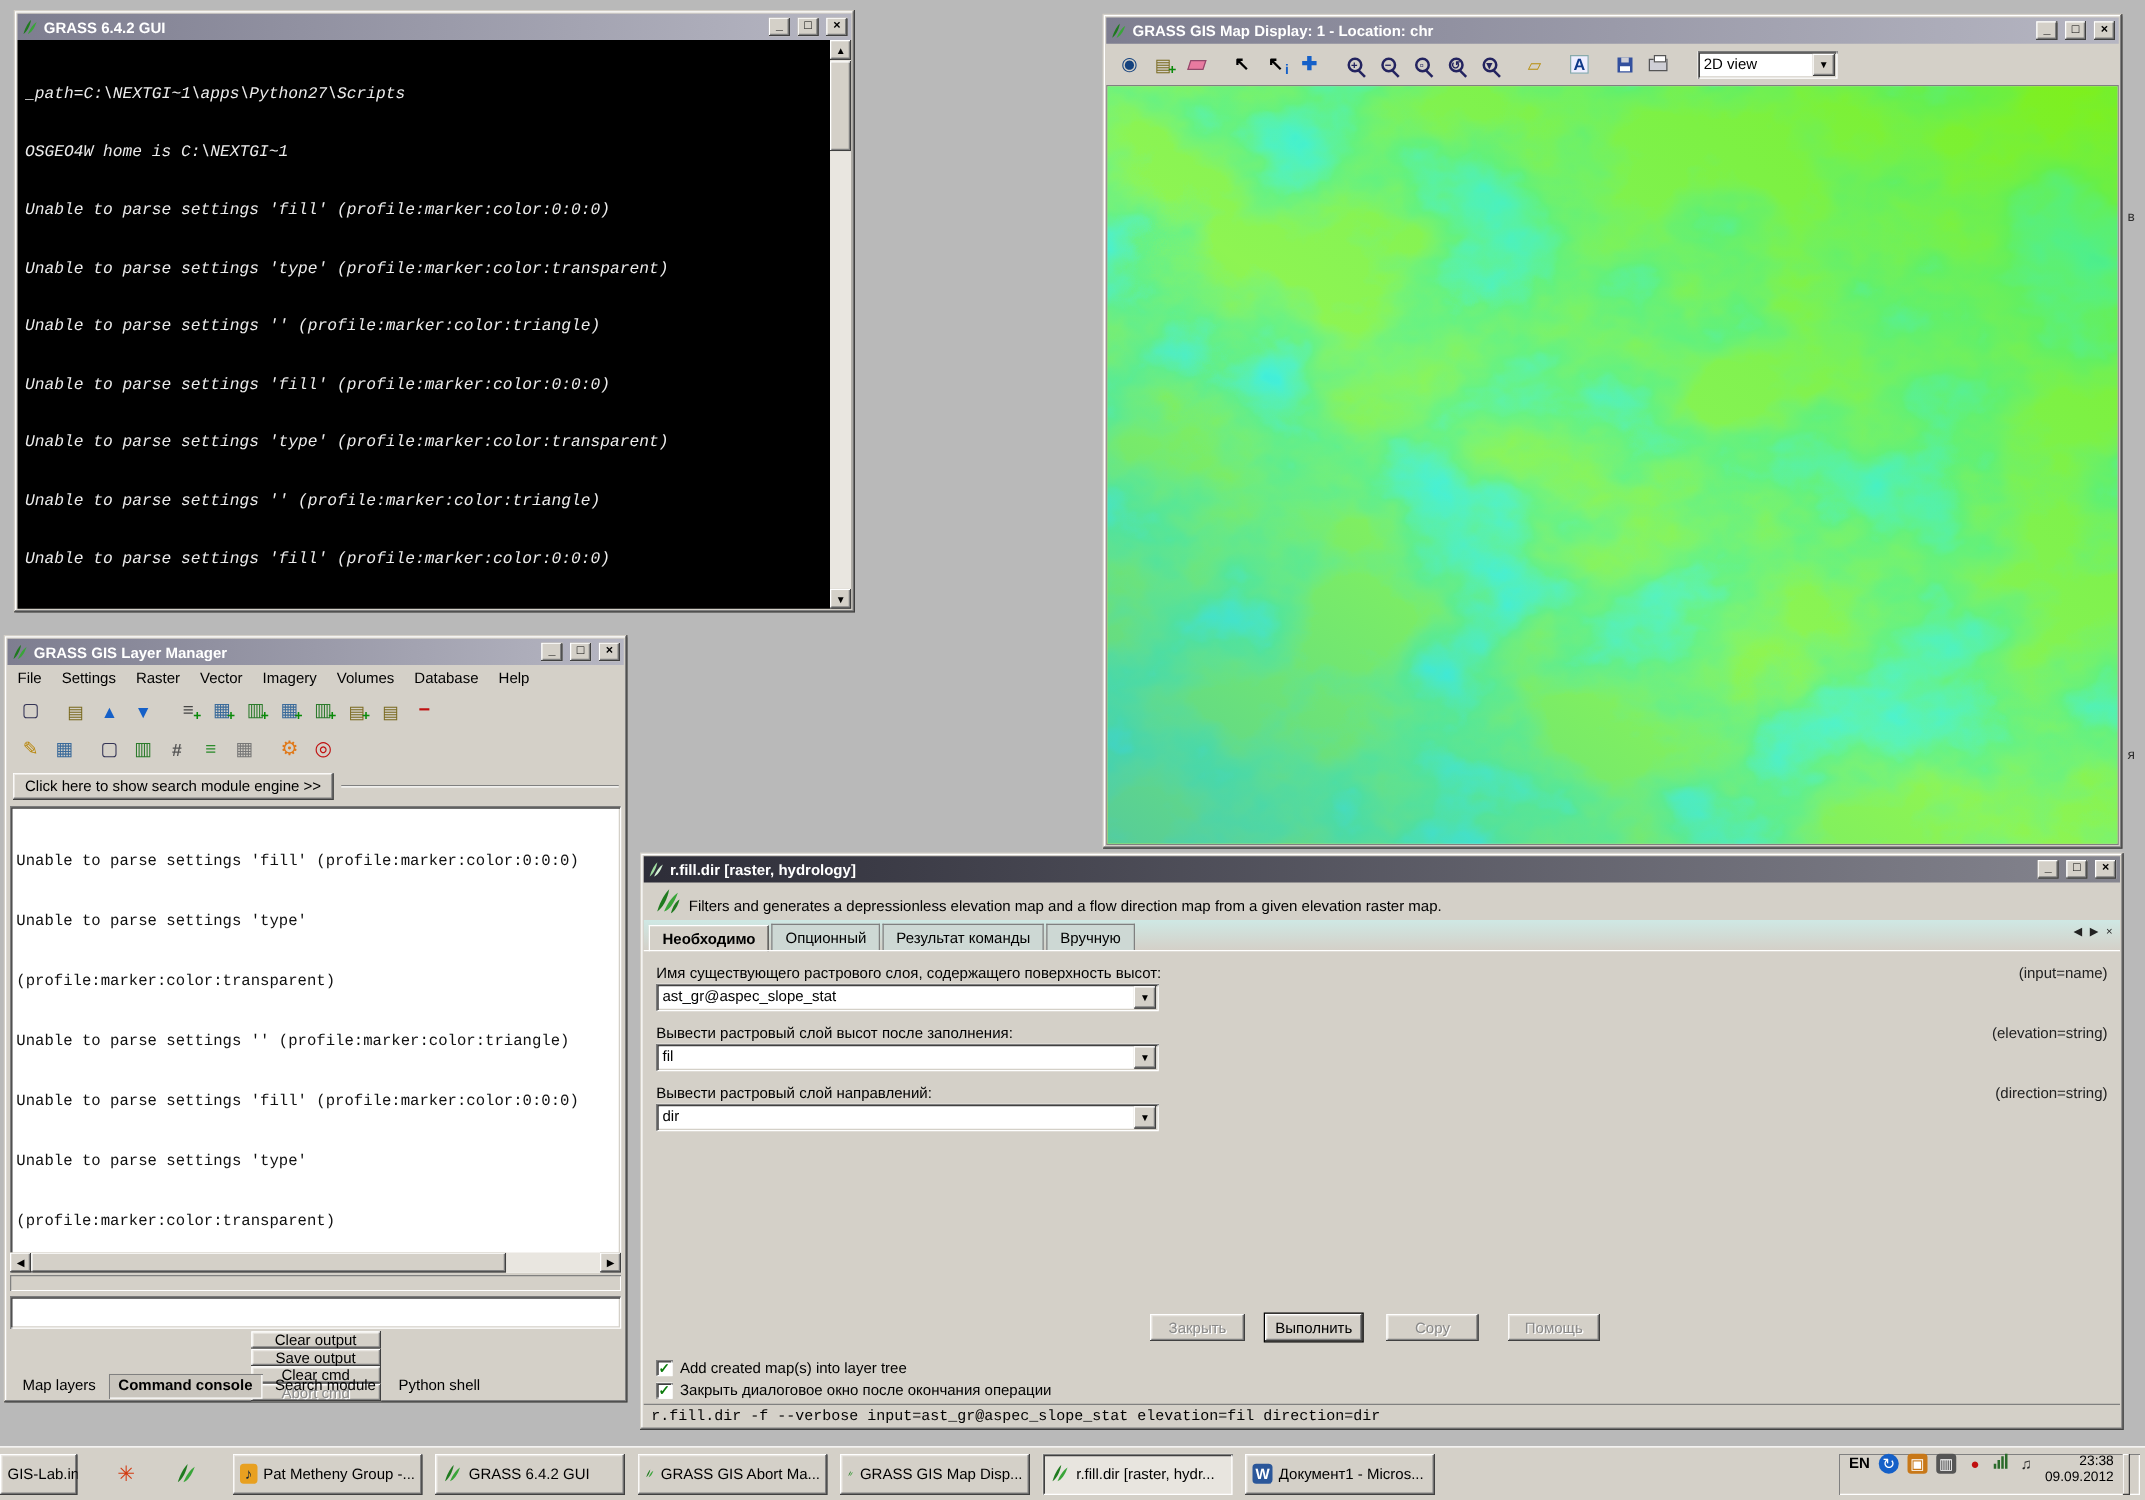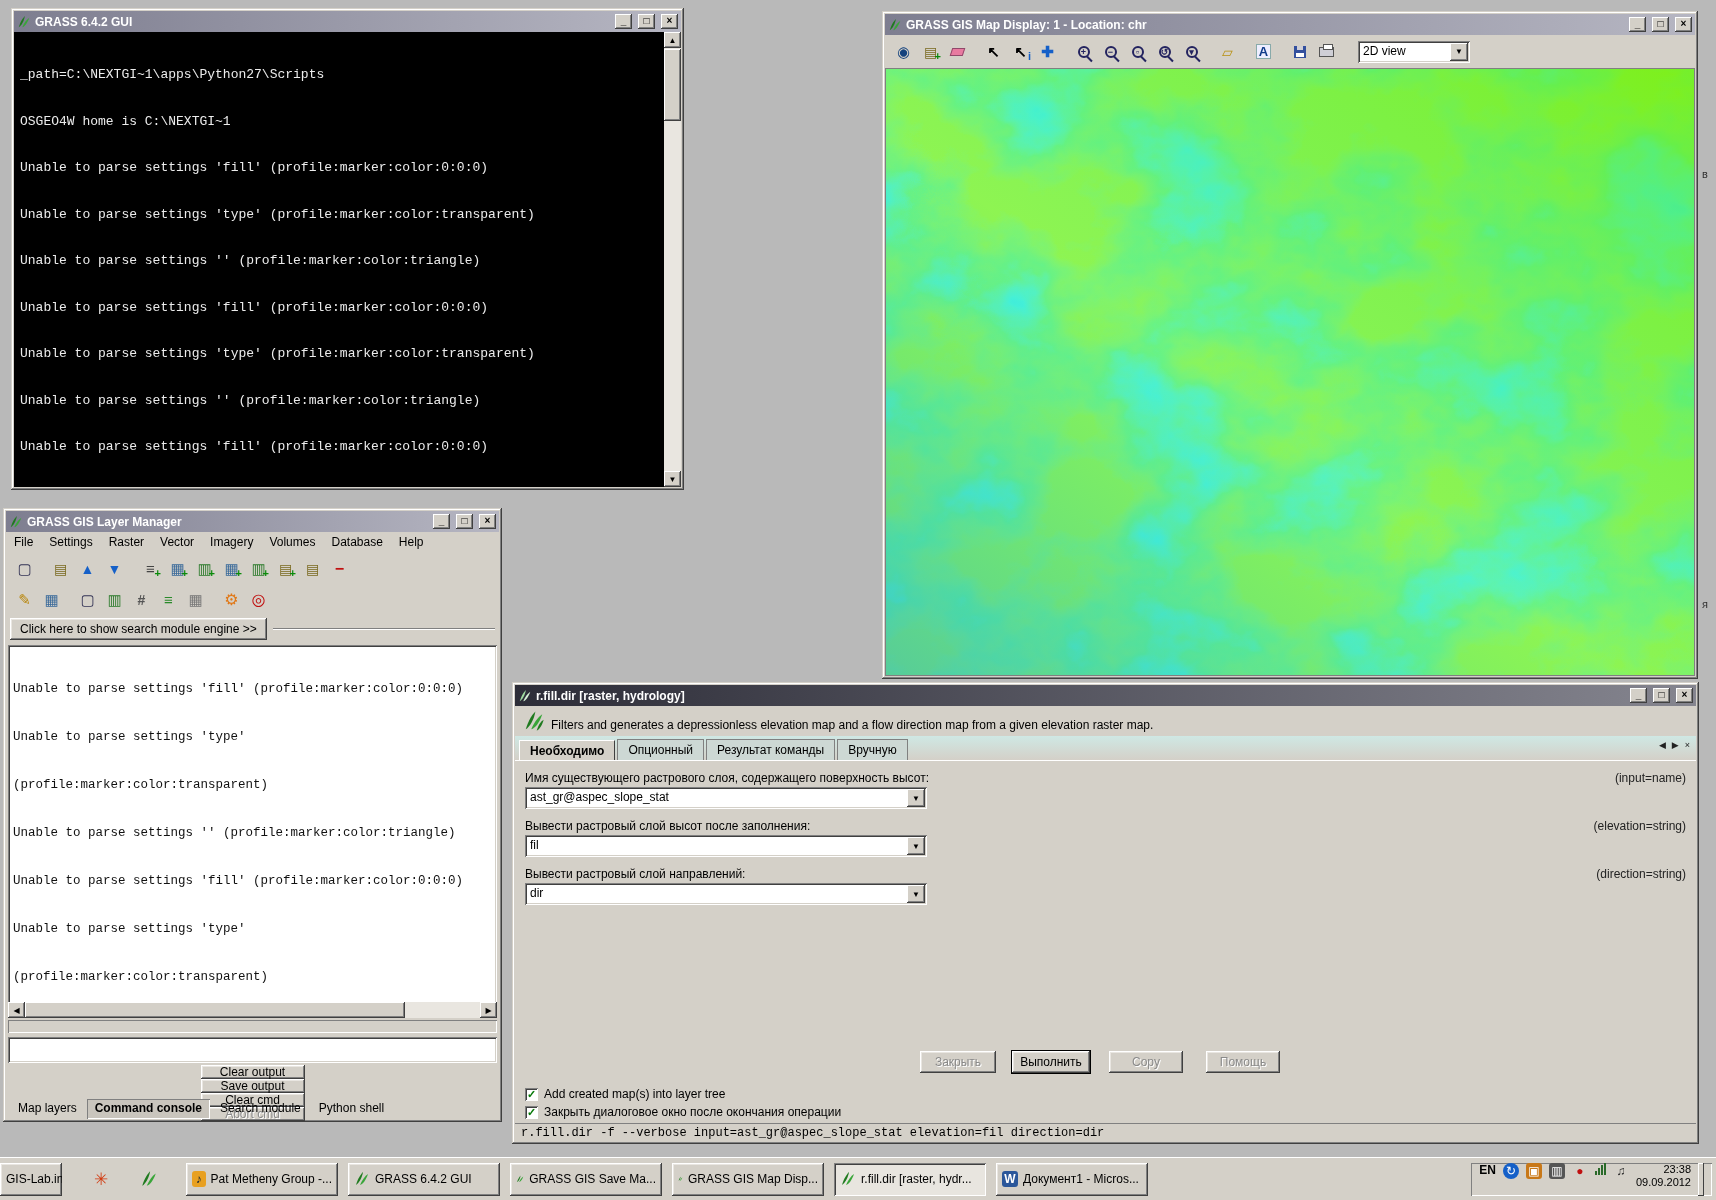--- a/index.html
+++ b/index.html
@@ -19,21 +19,21 @@
   .btn{background:#d4d0c8;box-shadow: inset -1px -1px #404040, inset 1px 1px #fff, inset -2px -2px #808080, inset 2px 2px #e9e6e1;
        font-size:12px;display:flex;align-items:center;justify-content:center;cursor:default;}
   .btn.default{outline:1px solid #000;}
   .btn.disabled{color:#8a8a8a;text-shadow:1px 1px #fff;}
   .sunken{box-shadow: inset 1px 1px #808080, inset -1px -1px #fff, inset 2px 2px #404040, inset -2px -2px #d4d0c8;background:#fff;}
 
   .mono{font-family:"Liberation Mono","DejaVu Sans Mono",monospace;}
 
   
   .term-client{position:absolute;left:3px;top:24px;right:3px;bottom:3px;background:#000;}
-  .term-text{position:absolute;left:6px;top:4px;right:22px;bottom:4px;color:#ececec;font-size:13px;line-height:15.5px;white-space:pre;overflow:hidden;}
+  .term-text{position:absolute;left:6px;top:4px;right:22px;bottom:4px;color:#ececec;font-size:13px;line-height:15.5px;white-space:pre;overflow:hidden;font-style:italic;}
   .sb-v{position:absolute;top:0;right:0;bottom:0;width:17px;background:#e9e6e0;}
   .sb-h{position:absolute;left:0;right:0;bottom:0;height:16px;background:#e9e6e0;}
   .sb-btn{position:absolute;width:17px;height:16px;background:#d4d0c8;font-size:8px;display:flex;align-items:center;justify-content:center;
        box-shadow: inset -1px -1px #404040, inset 1px 1px #fff, inset -2px -2px #808080;}
   .sb-thumb{position:absolute;background:#d4d0c8;box-shadow: inset -1px -1px #404040, inset 1px 1px #fff, inset -2px -2px #808080;}
 
   
   .toolrow{display:flex;align-items:center;gap:2px;padding:2px 6px;}
   .tool{width:25px;height:25px;display:flex;align-items:center;justify-content:center;background:#d4d0c8;
         border:1px solid transparent;position:relative;cursor:default;}
@@ -494,21 +494,21 @@
         <path d="M2,14 C4,7 7,3 9,1 C8,7 5,12 2,14 Z" fill="#1f7a1f"></path>
         <path d="M6,14 C8,9 11,5 14,3 C12,9 9,13 6,14 Z" fill="#39a539"></path>
       </svg>
     <span>GRASS 6.4.2 GUI</span>
   </div>
   <div class="task-btn" style="width:152px;margin-left:10px;">
     <svg width="16" height="16" viewBox="0 0 16 16">
         <path d="M2,14 C4,7 7,3 9,1 C8,7 5,12 2,14 Z" fill="#1f7a1f"></path>
         <path d="M6,14 C8,9 11,5 14,3 C12,9 9,13 6,14 Z" fill="#39a539"></path>
       </svg>
-    <span>GRASS GIS Save Ma...</span>
+    <span>GRASS GIS Abort Ma...</span>
   </div>
   <div class="task-btn" style="width:152px;margin-left:10px;">
     <svg width="16" height="16" viewBox="0 0 16 16">
         <path d="M2,14 C4,7 7,3 9,1 C8,7 5,12 2,14 Z" fill="#1f7a1f"></path>
         <path d="M6,14 C8,9 11,5 14,3 C12,9 9,13 6,14 Z" fill="#39a539"></path>
       </svg>
     <span>GRASS GIS Map Disp...</span>
   </div>
   <div class="task-btn active" style="width:152px;margin-left:10px;">
     <svg width="16" height="16" viewBox="0 0 16 16">

